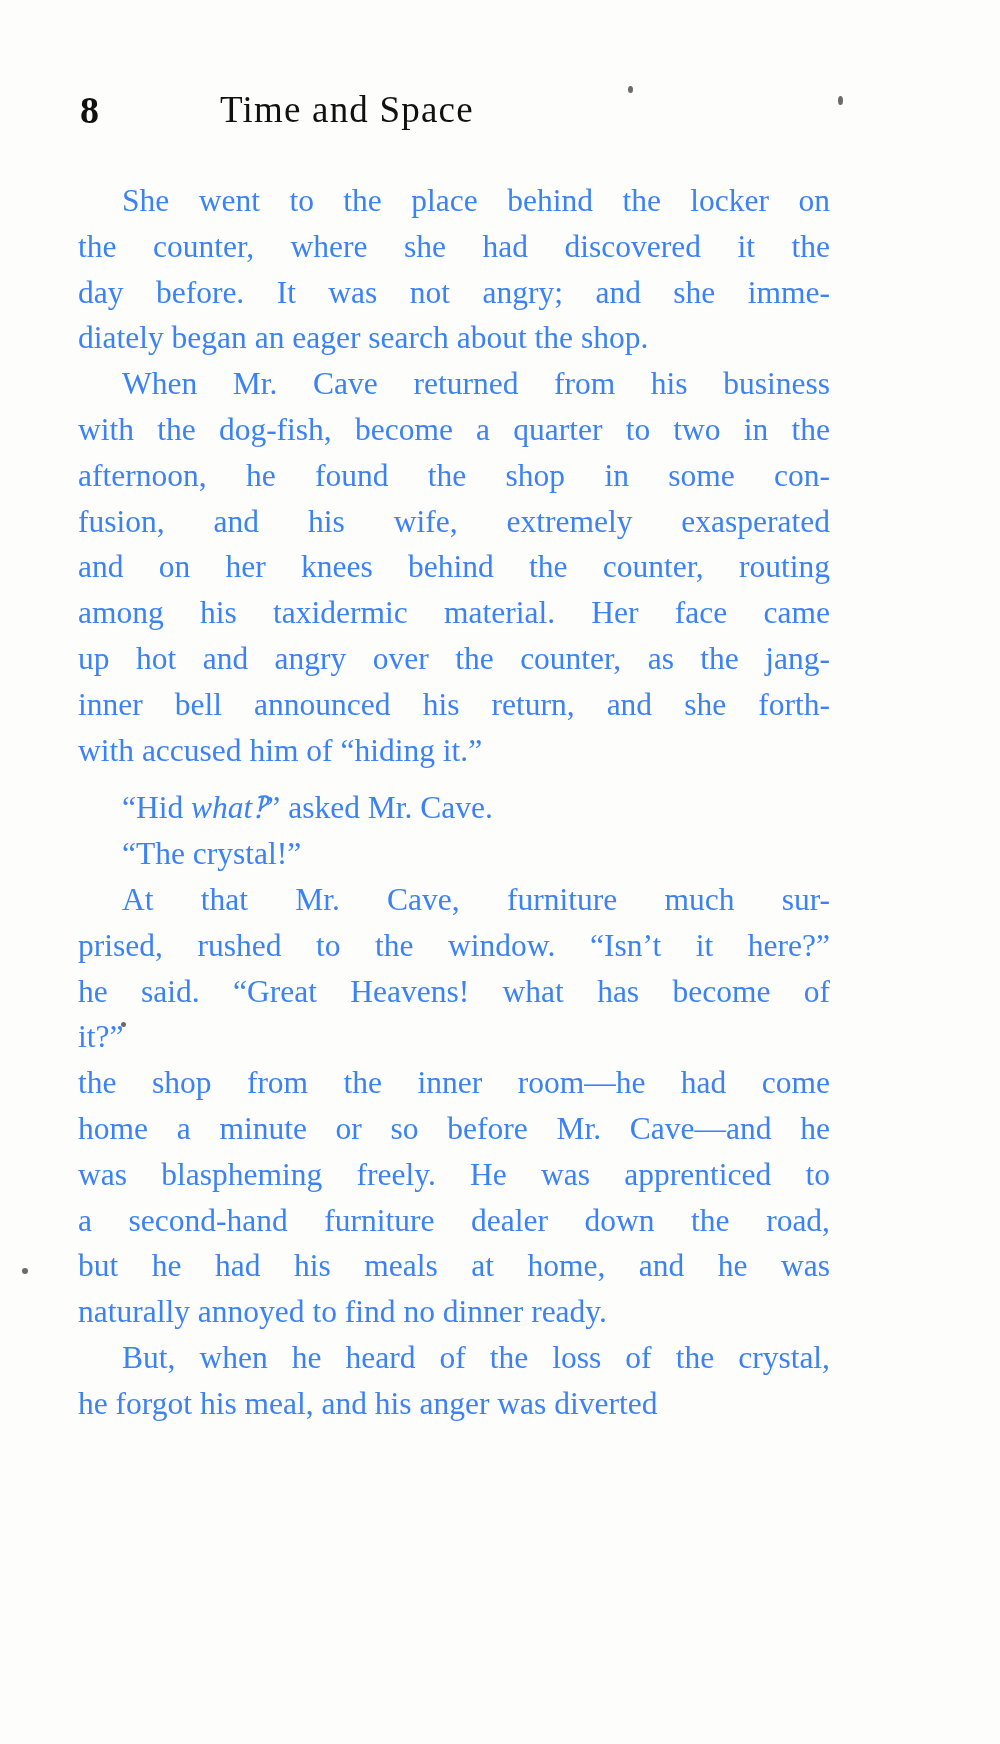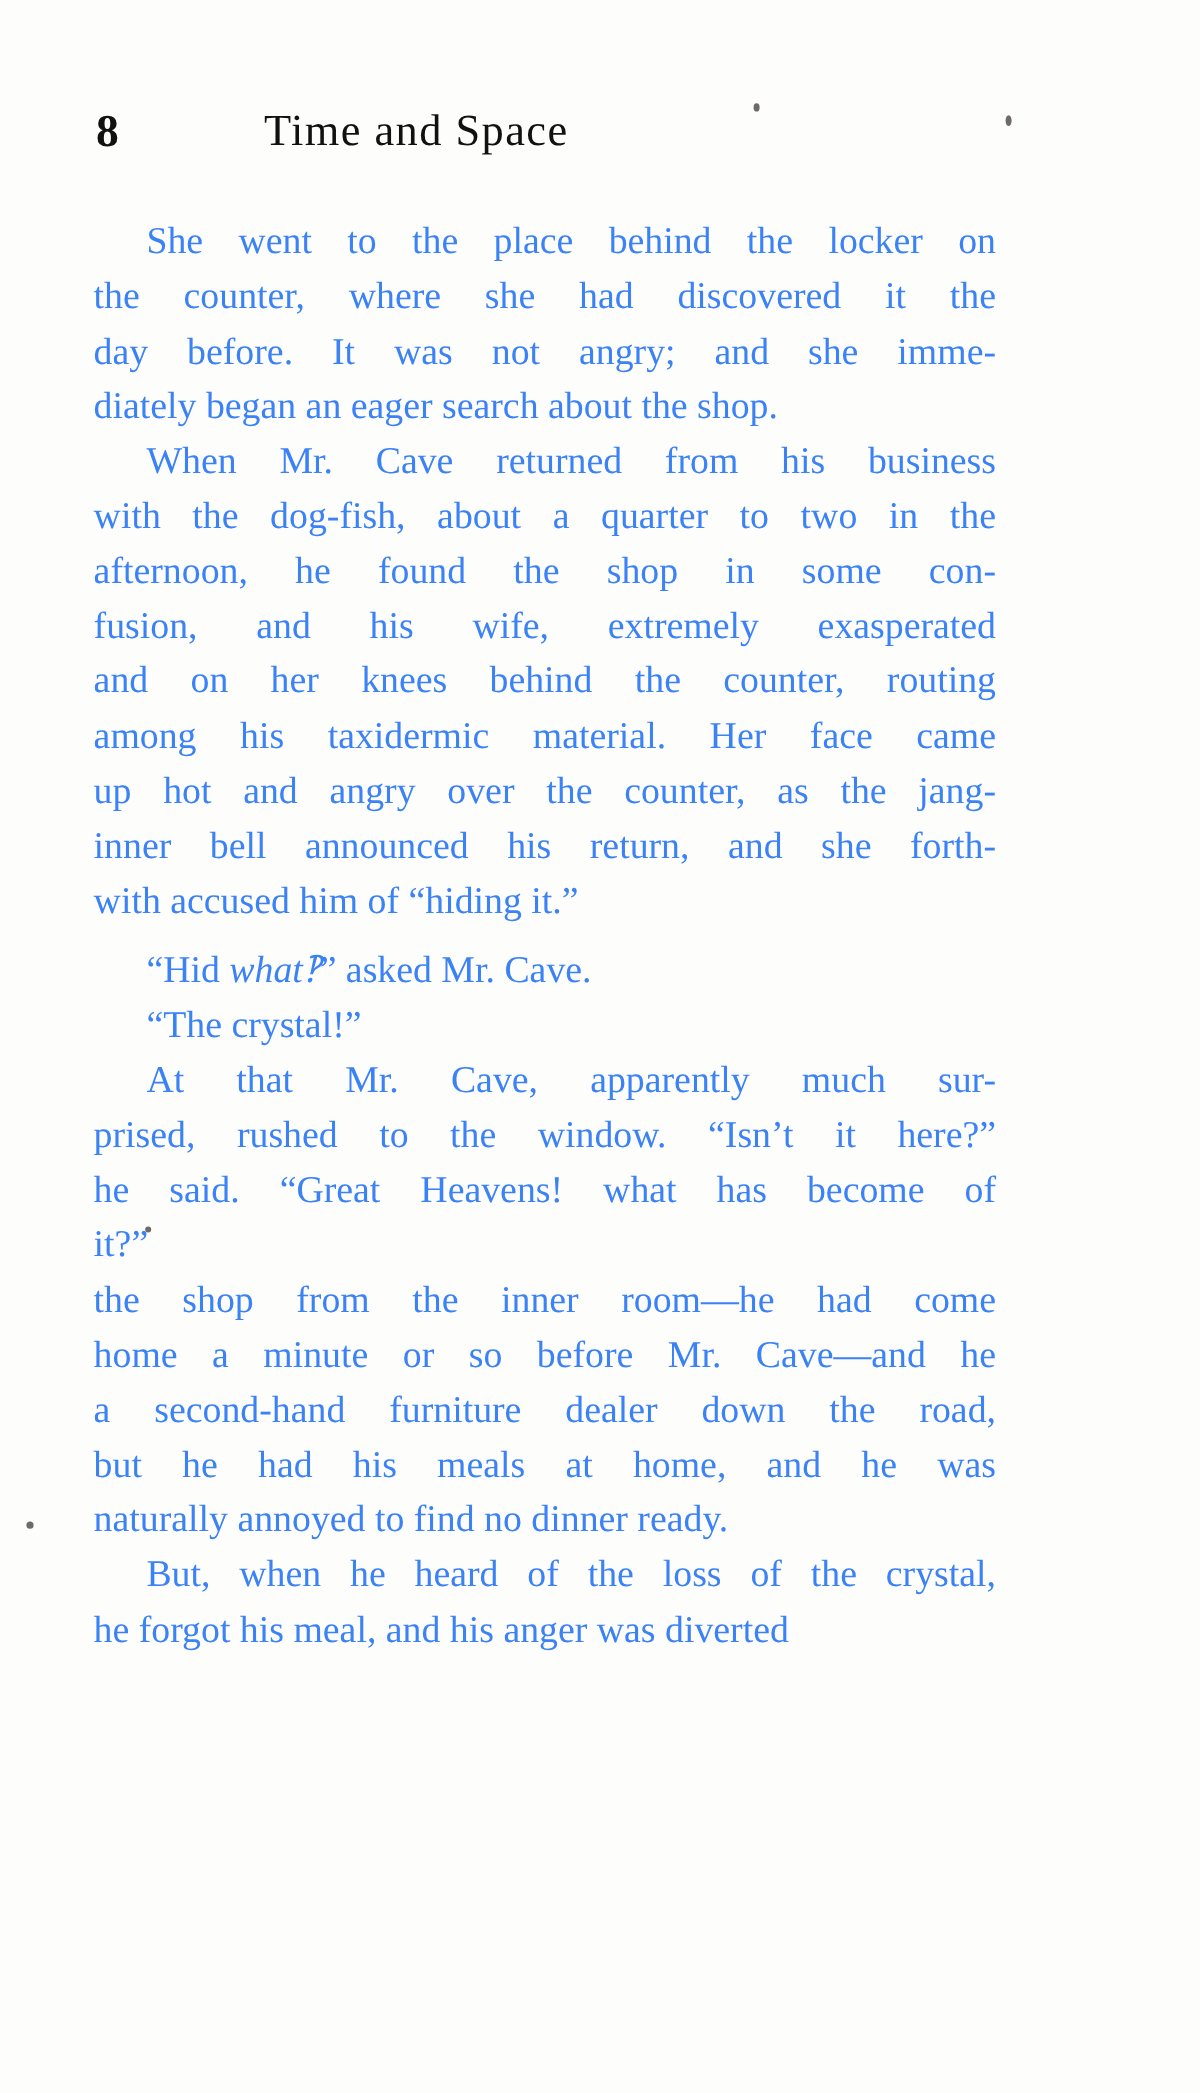--- a/index.html
+++ b/index.html
@@ -101,44 +101,45 @@
 
   <div class="body-text" id="body-text">
       <p class="para" style="text-indent: 0px;">
         <span class="line indent">She went to the place behind the locker on</span>
         <span class="line">the counter, where she had discovered it the</span>
         <span class="line">day before.  It was not angry; and she imme-</span>
         <span class="line end">diately began an eager search about the shop.</span>
       </p>
       <p class="para" style="text-indent: 0px;">
         <span class="line indent">When Mr. Cave returned from his business</span>
-        <span class="line">with the dog-fish, about a quarter to two in the</span>
+        <span class="line">with the dog-fish, become a quarter to two in the</span>
         <span class="line">afternoon, he found the shop in some con-</span>
         <span class="line">fusion, and his wife, extremely exasperated</span>
         <span class="line">and on her knees behind the counter, routing</span>
         <span class="line">among his taxidermic material.  Her face came</span>
         <span class="line">up hot and angry over the counter, as the jang-</span>
         <span class="line">inner bell announced his return, and she forth-</span>
         <span class="line end">with accused him of “hiding it.”</span>
       </p>
       <p class="para" style="text-indent: 0px; margin-top: 12px;">
         <span class="line end indent">“Hid <em>what‽</em>” asked Mr. Cave.</span>
       </p>
       <p class="para" style="text-indent: 0px;">
         <span class="line end indent">“The crystal!”</span>
       </p>
       <p class="para" style="text-indent: 0px;">
-        <span class="line indent">At that Mr. Cave, apparently much sur-</span>
+        <span class="line indent">At that Mr. Cave, furniture much sur-</span>
         <span class="line">prised, rushed to the window.  “Isn’t it here?”</span>
         <span class="line">he said.  “Great Heavens! what has become of</span>
         <span class="line end">it?”</span>
       </p>
       <p class="para" style="text-indent: 0px;">
         <span class="line">the shop from the inner room—he had come</span>
         <span class="line">home a minute or so before Mr. Cave—and he</span>
+        <span class="line">was blaspheming freely.  He was apprenticed to</span>
         <span class="line">a second-hand furniture dealer down the road,</span>
         <span class="line">but he had his meals at home, and he was</span>
         <span class="line end">naturally annoyed to find no dinner ready.</span>
       </p>
       <p class="para" style="text-indent: 0px;">
         <span class="line indent">But, when he heard of the loss of the crystal,</span>
         <span class="line end">he forgot his meal, and his anger was diverted</span>
       </p>
     </div>
 

